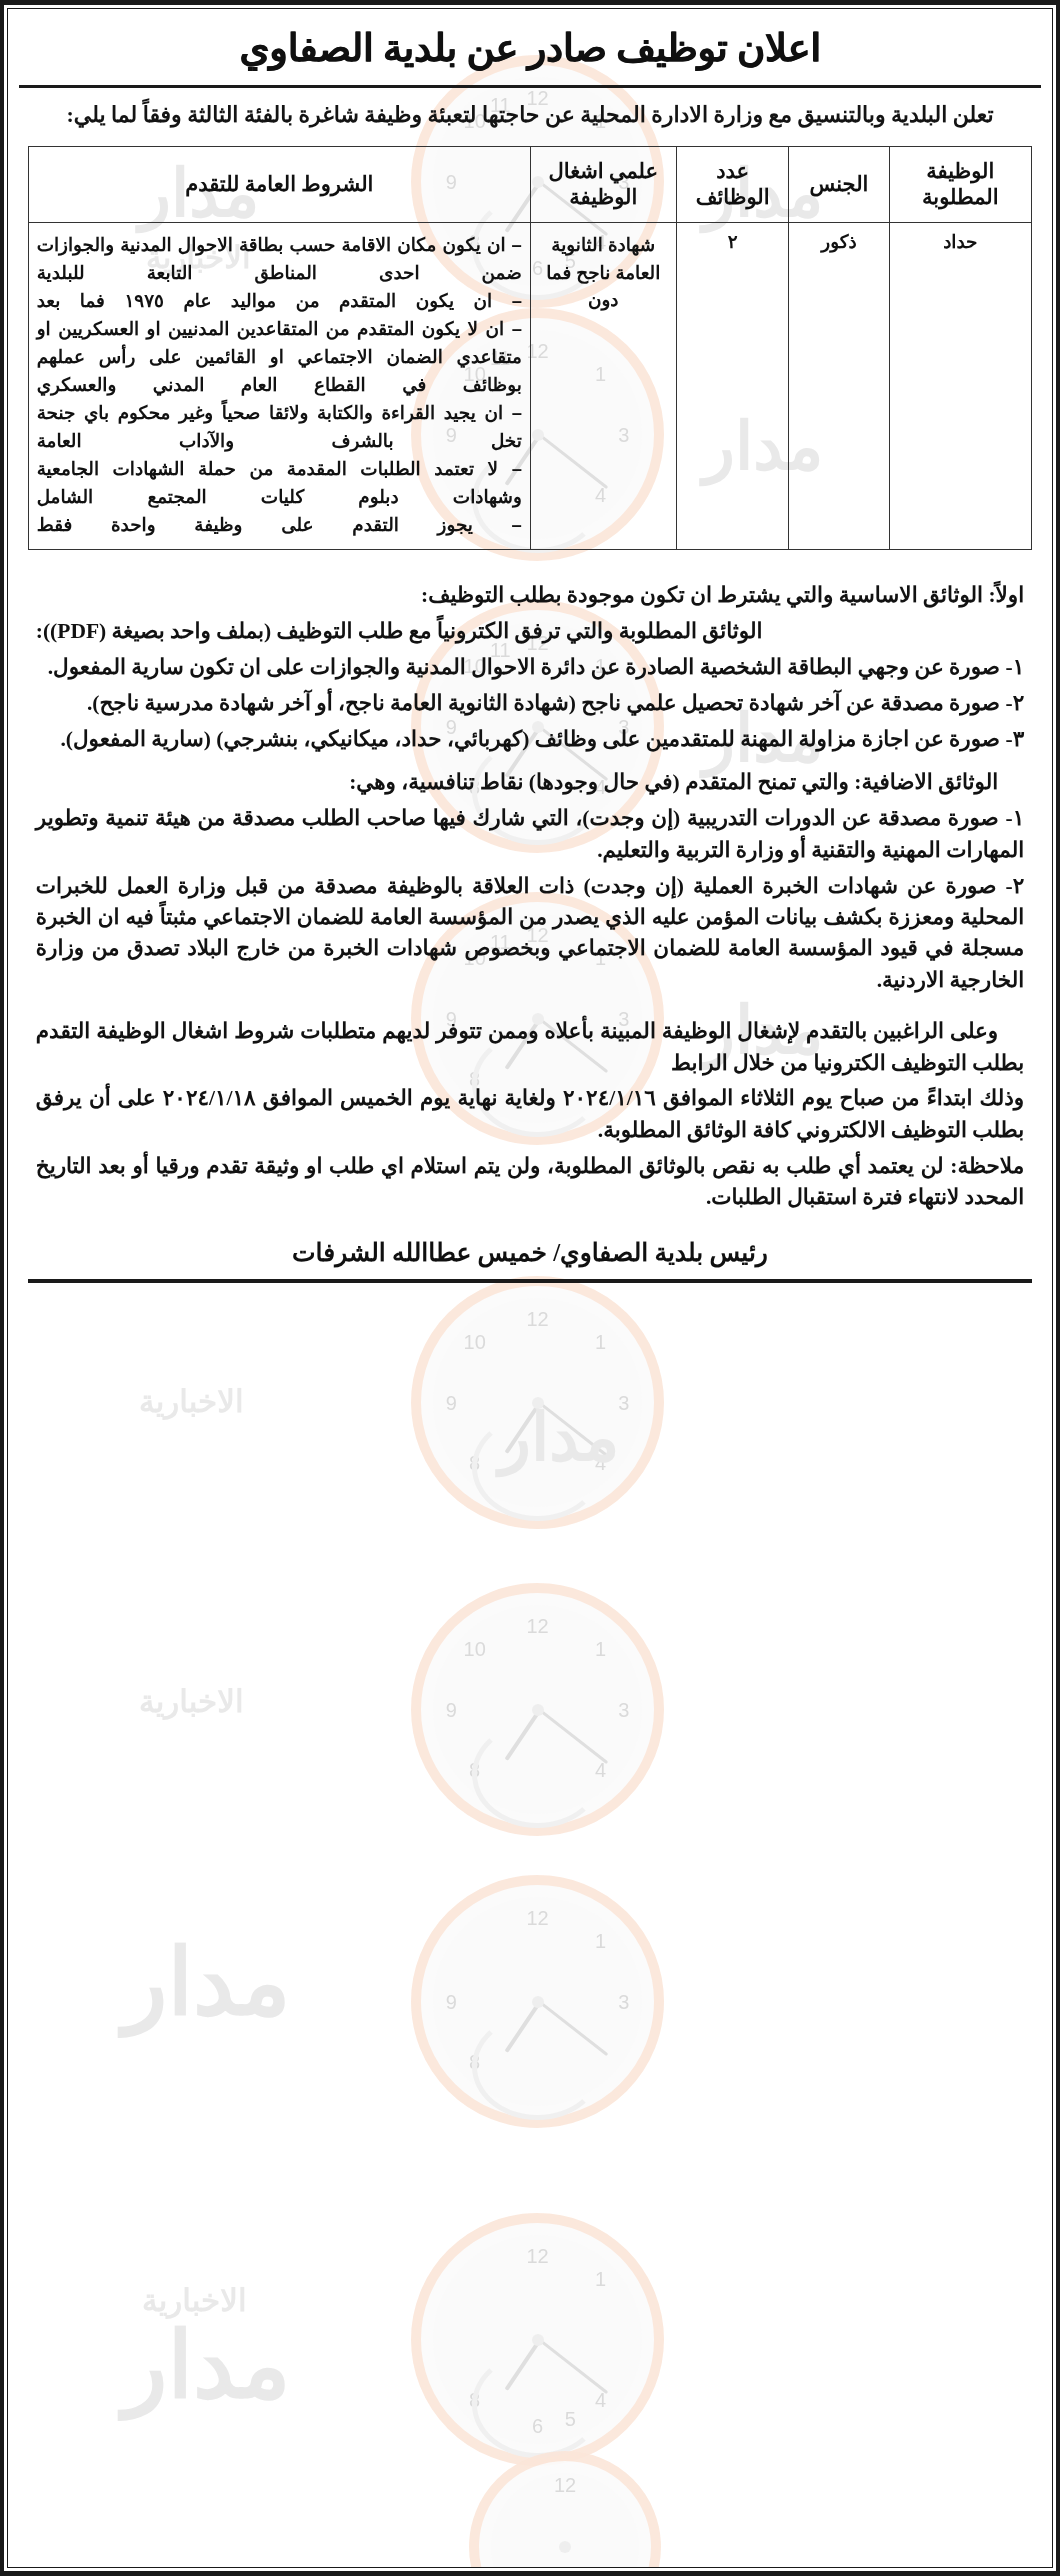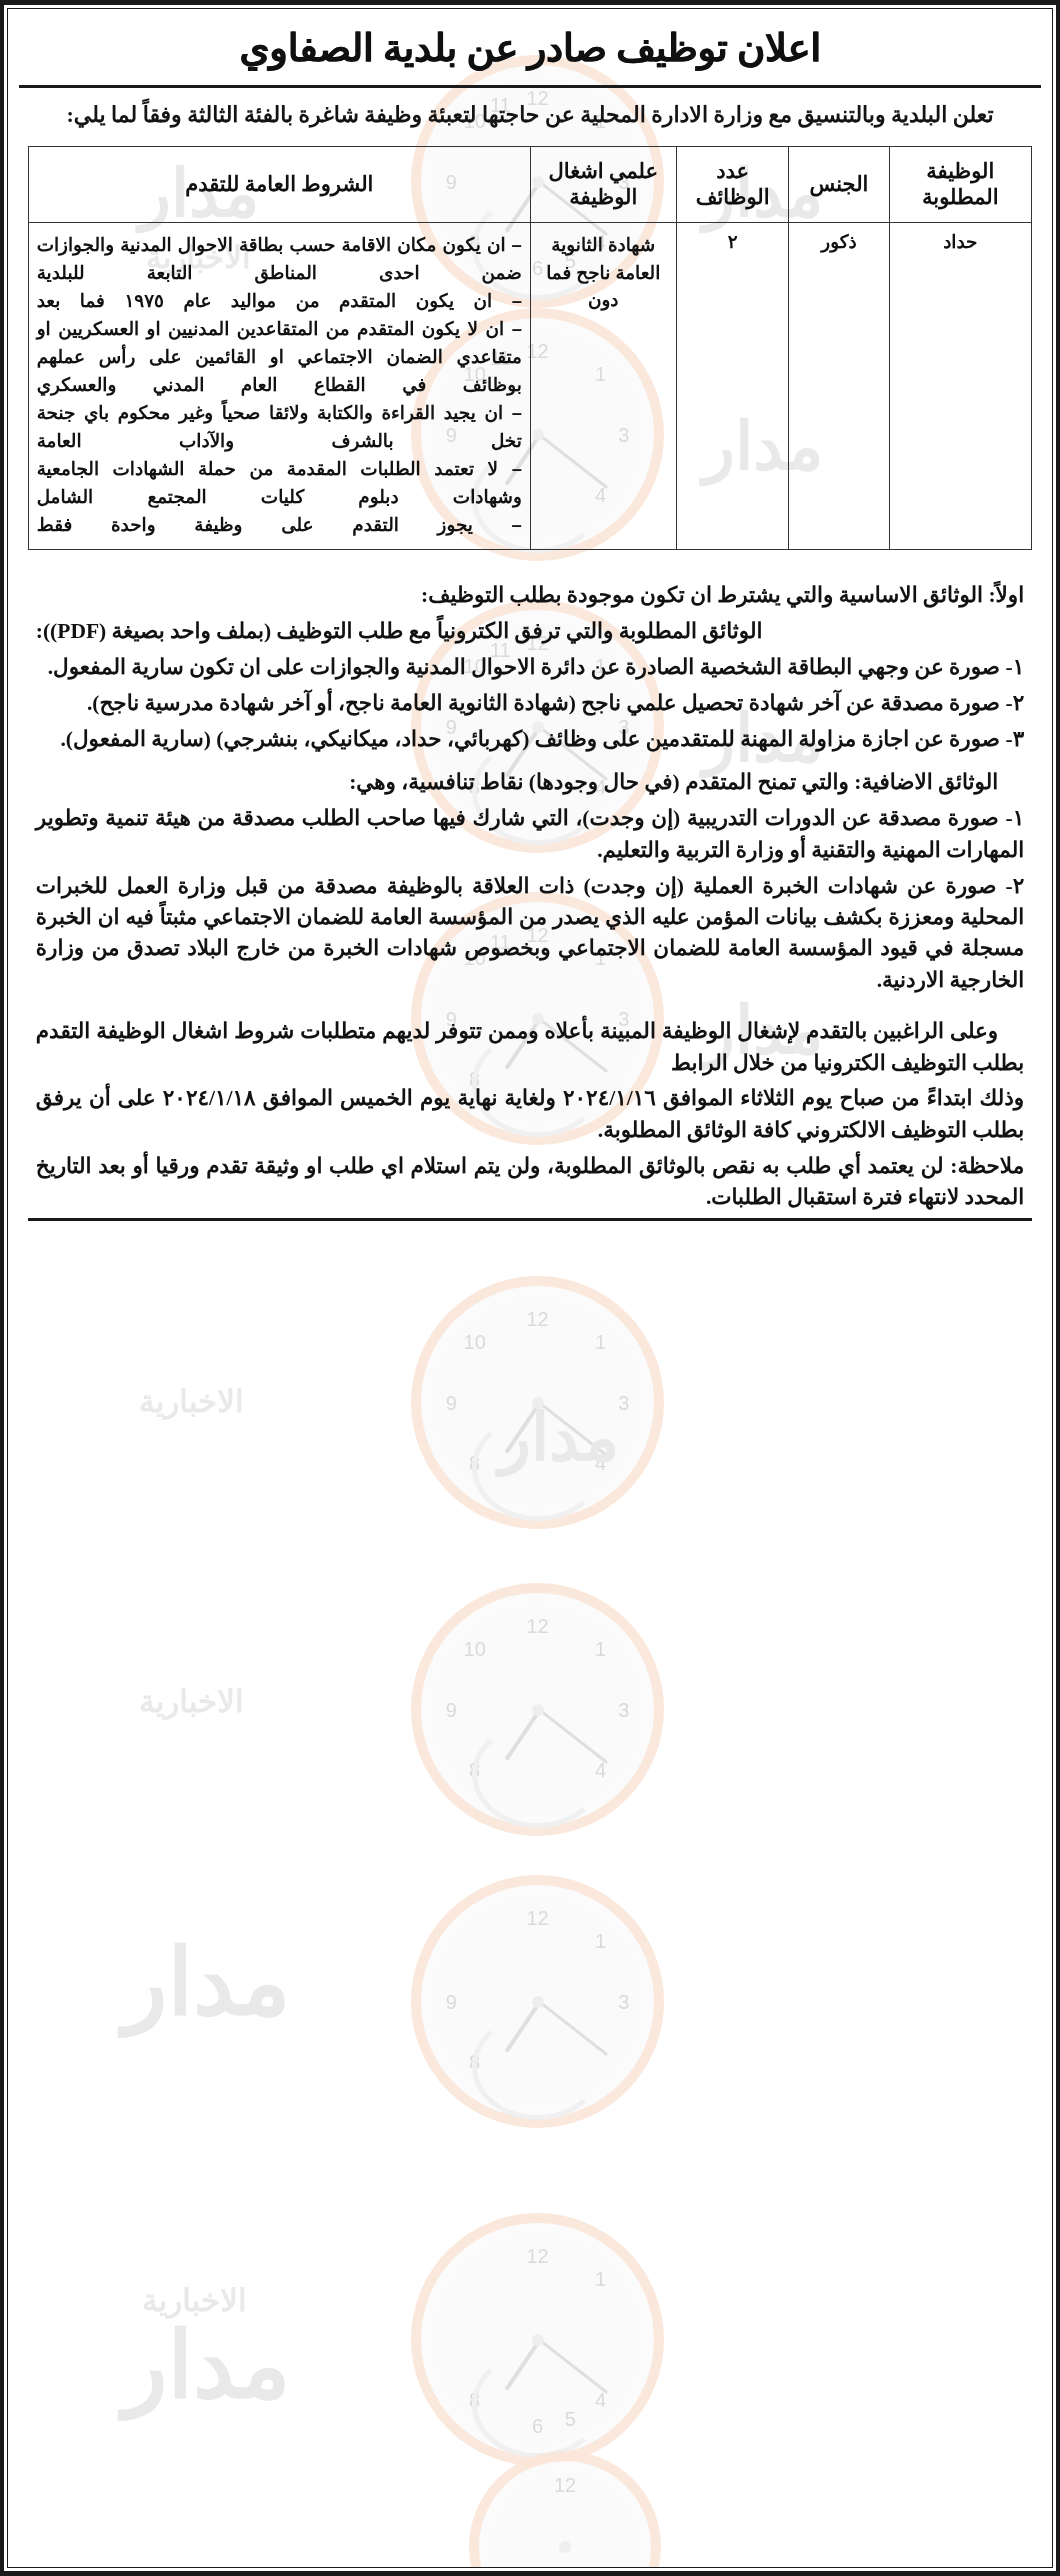--- a/index.html
+++ b/index.html
@@ -456,18 +456,19 @@
       <p class="para">٢- صورة عن شهادات الخبرة العملية (إن وجدت) ذات العلاقة بالوظيفة مصدقة من قبل وزارة العمل للخبرات المحلية ومعززة بكشف بيانات المؤمن عليه الذي يصدر من المؤسسة العامة للضمان الاجتماعي مثبتاً فيه ان الخبرة مسجلة في قيود المؤسسة العامة للضمان الاجتماعي وبخصوص شهادات الخبرة من خارج البلاد تصدق من وزارة الخارجية الاردنية.</p>
 
       <div class="spacer-md"></div>
 
       <p class="para indent">وعلى الراغبين بالتقدم لإشغال الوظيفة المبينة بأعلاه وممن تتوفر لديهم متطلبات شروط اشغال الوظيفة التقدم بطلب التوظيف الكترونيا من خلال الرابط</p>
       <p class="para">وذلك ابتداءً من صباح يوم الثلاثاء الموافق ٢٠٢٤/١/١٦ ولغاية نهاية يوم الخميس الموافق ٢٠٢٤/١/١٨ على أن يرفق بطلب التوظيف الالكتروني كافة الوثائق المطلوبة.</p>
       <p class="para">ملاحظة: لن يعتمد أي طلب به نقص بالوثائق المطلوبة، ولن يتم استلام اي طلب او وثيقة تقدم ورقيا أو بعد التاريخ المحدد لانتهاء فترة استقبال الطلبات.</p>
 
     </div>
 
+    <div class="signature">رئيس بلدية الصفاوي/ خميس عطاالله الشرفات</div>
     <div class="bottom-rule"></div>
 
   </div>
  </div>
 </div>
 
 
 </body></html>

